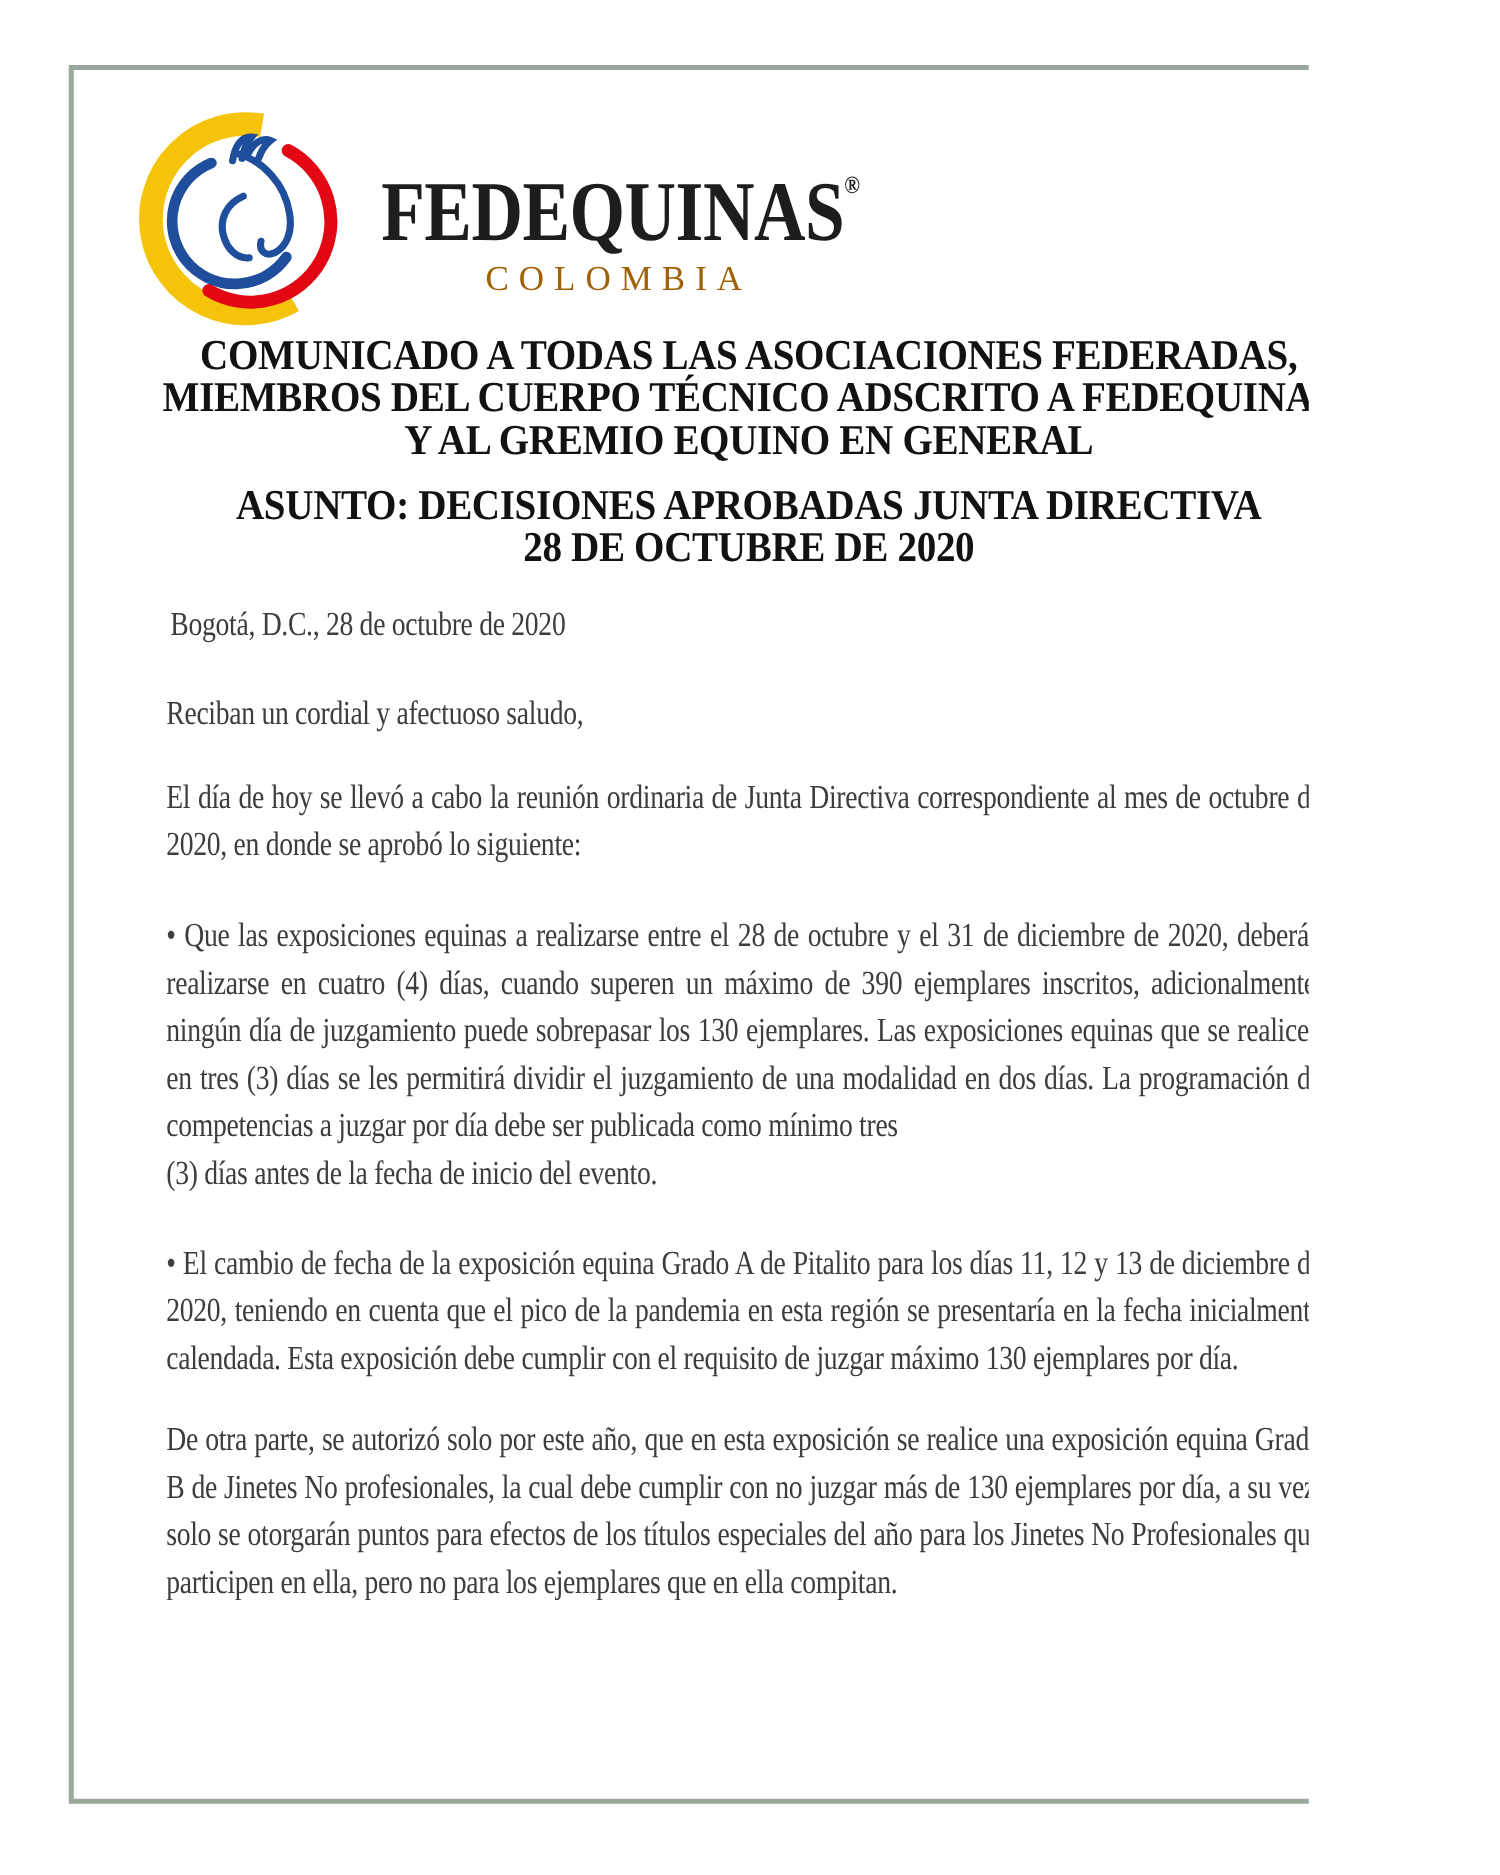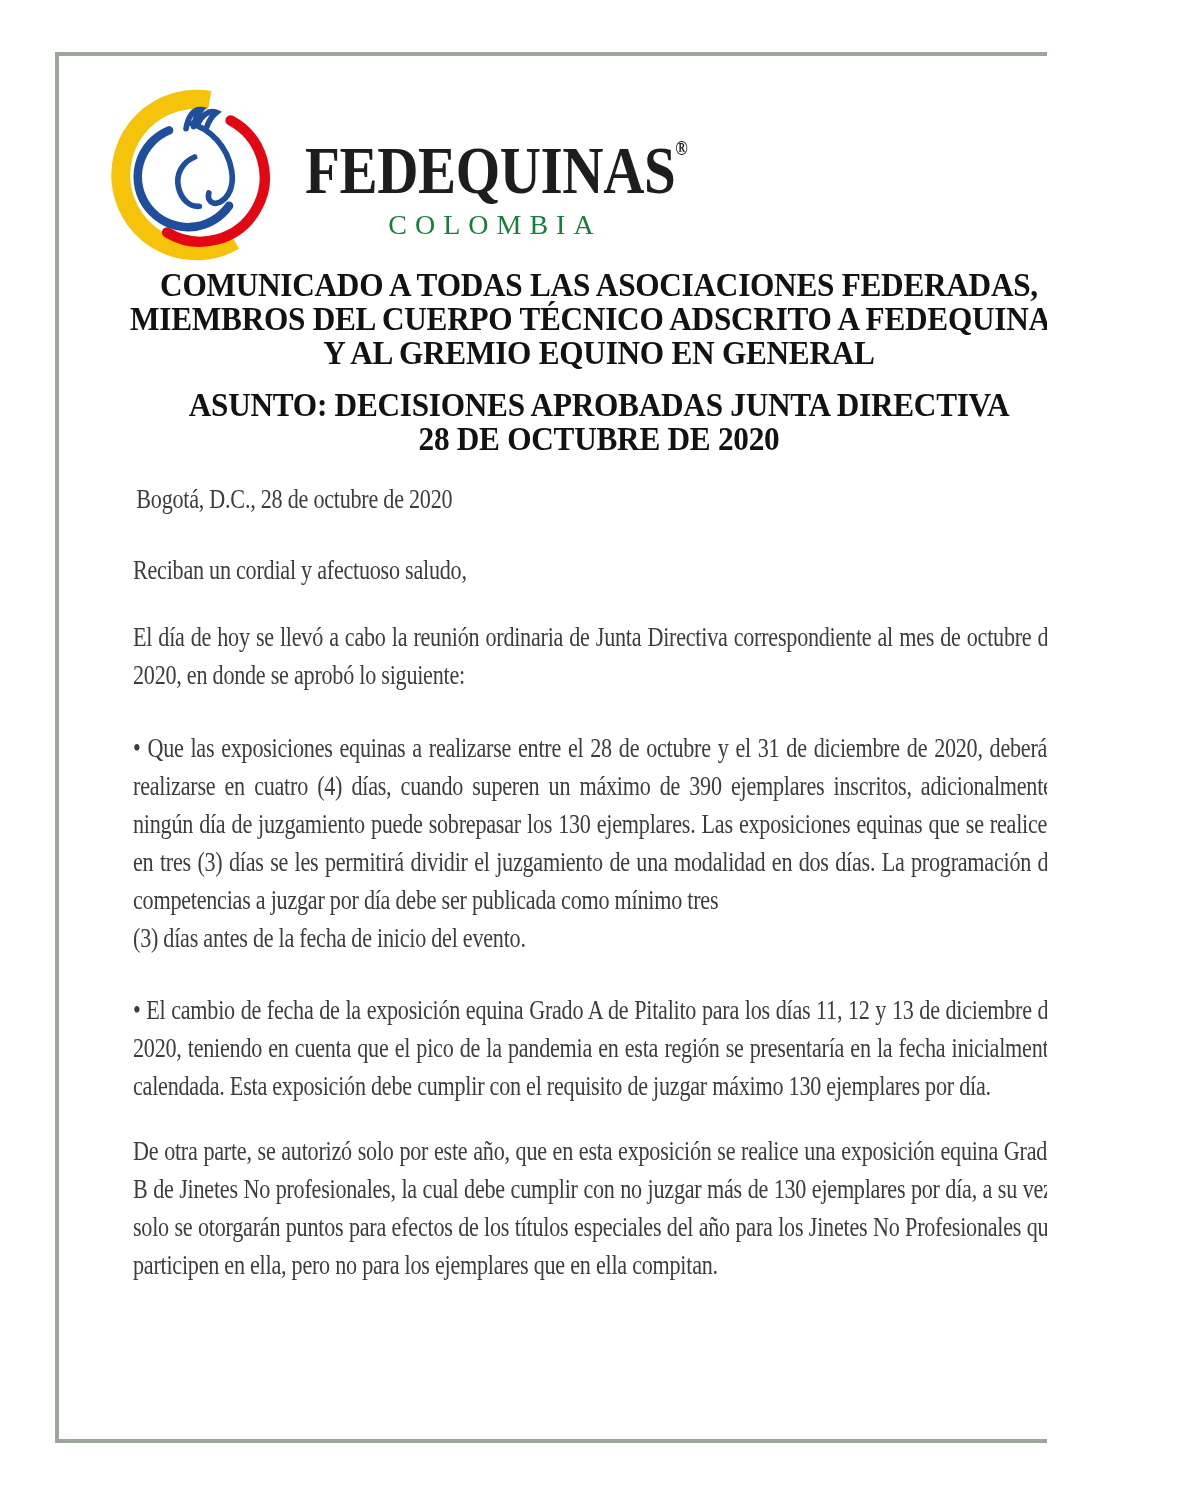--- a/index.html
+++ b/index.html
@@ -30,21 +30,21 @@
     font-size:68px; line-height:68px; font-weight:700;
     letter-spacing:-0.5px; color:#1d1d1b; white-space:nowrap;
     transform:scaleX(0.84); transform-origin:0 50%;
   }
   .brand sup {
     font-size:20px; font-weight:700; vertical-align:38px; letter-spacing:0;
   }
   .country {
     margin-top:5px; text-align:center;
     font-size:28px; font-weight:400; letter-spacing:8px; text-indent:8px;
-    color:#15803d; white-space:nowrap;
+    color:#a16207; white-space:nowrap;
   }
   
   .condensed { transform:scaleX(0.92); transform-origin:50% 0; }
   .headline, .subject {
     position:absolute; left:0; width:1080px;
     text-align:center; color:#121212;
     font-weight:700; font-size:34px; line-height:34px;
     letter-spacing:-0.3px;
   }
   .headline { top:212px; }

